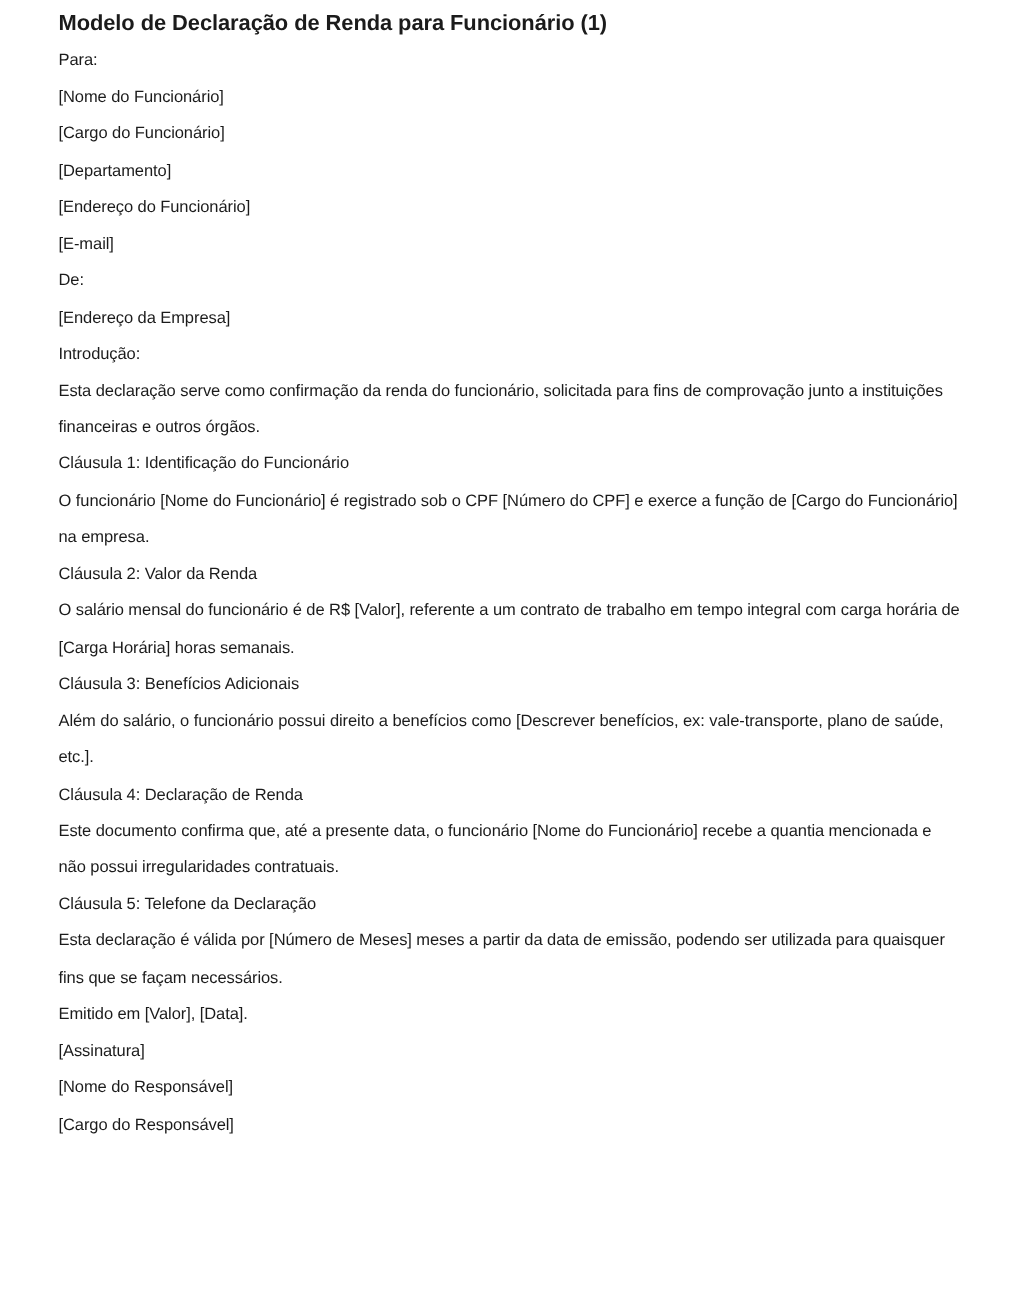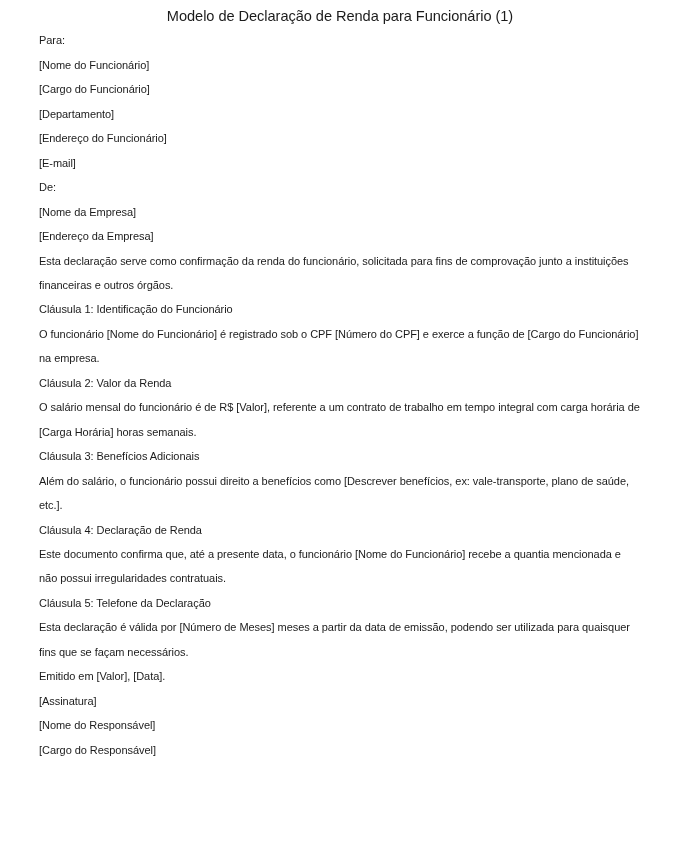--- a/index.html
+++ b/index.html
@@ -30,39 +30,38 @@
     color: #1b1b1b;
     margin: 0;
     padding: 0;
     white-space: normal;
     word-wrap: break-word;
     text-align: left;
     max-width: 603px;
   }
   .doc-line.title {
     font-size: 14.6px;
-    font-weight: 400;
-    text-align: center;
+    font-weight: 700;
   }
 </style>
 </head>
 <body>
 
 <div class="document">
   <div id="lines-container">
       <p class="doc-line title">Modelo de Declaração de Renda para Funcionário (1)</p>
       <p class="doc-line">Para:</p>
       <p class="doc-line">[Nome do Funcionário]</p>
       <p class="doc-line">[Cargo do Funcionário]</p>
       <p class="doc-line">[Departamento]</p>
       <p class="doc-line">[Endereço do Funcionário]</p>
       <p class="doc-line">[E-mail]</p>
       <p class="doc-line">De:</p>
-      <p class="doc-line">[Nome da Empresa]</p>
       <p class="doc-line">[Endereço da Empresa]</p>
+      <p class="doc-line">Introdução:</p>
       <p class="doc-line">Esta declaração serve como confirmação da renda do funcionário, solicitada para fins de comprovação junto a instituições financeiras e outros órgãos.</p>
       <p class="doc-line">Cláusula 1: Identificação do Funcionário</p>
       <p class="doc-line">O funcionário [Nome do Funcionário] é registrado sob o CPF [Número do CPF] e exerce a função de [Cargo do Funcionário] na empresa.</p>
       <p class="doc-line">Cláusula 2: Valor da Renda</p>
       <p class="doc-line">O salário mensal do funcionário é de R$ [Valor], referente a um contrato de trabalho em tempo integral com carga horária de [Carga Horária] horas semanais.</p>
       <p class="doc-line">Cláusula 3: Benefícios Adicionais</p>
       <p class="doc-line">Além do salário, o funcionário possui direito a benefícios como [Descrever benefícios, ex: vale-transporte, plano de saúde, etc.].</p>
       <p class="doc-line">Cláusula 4: Declaração de Renda</p>
       <p class="doc-line">Este documento confirma que, até a presente data, o funcionário [Nome do Funcionário] recebe a quantia mencionada e não possui irregularidades contratuais.</p>
       <p class="doc-line">Cláusula 5: Telefone da Declaração</p>

